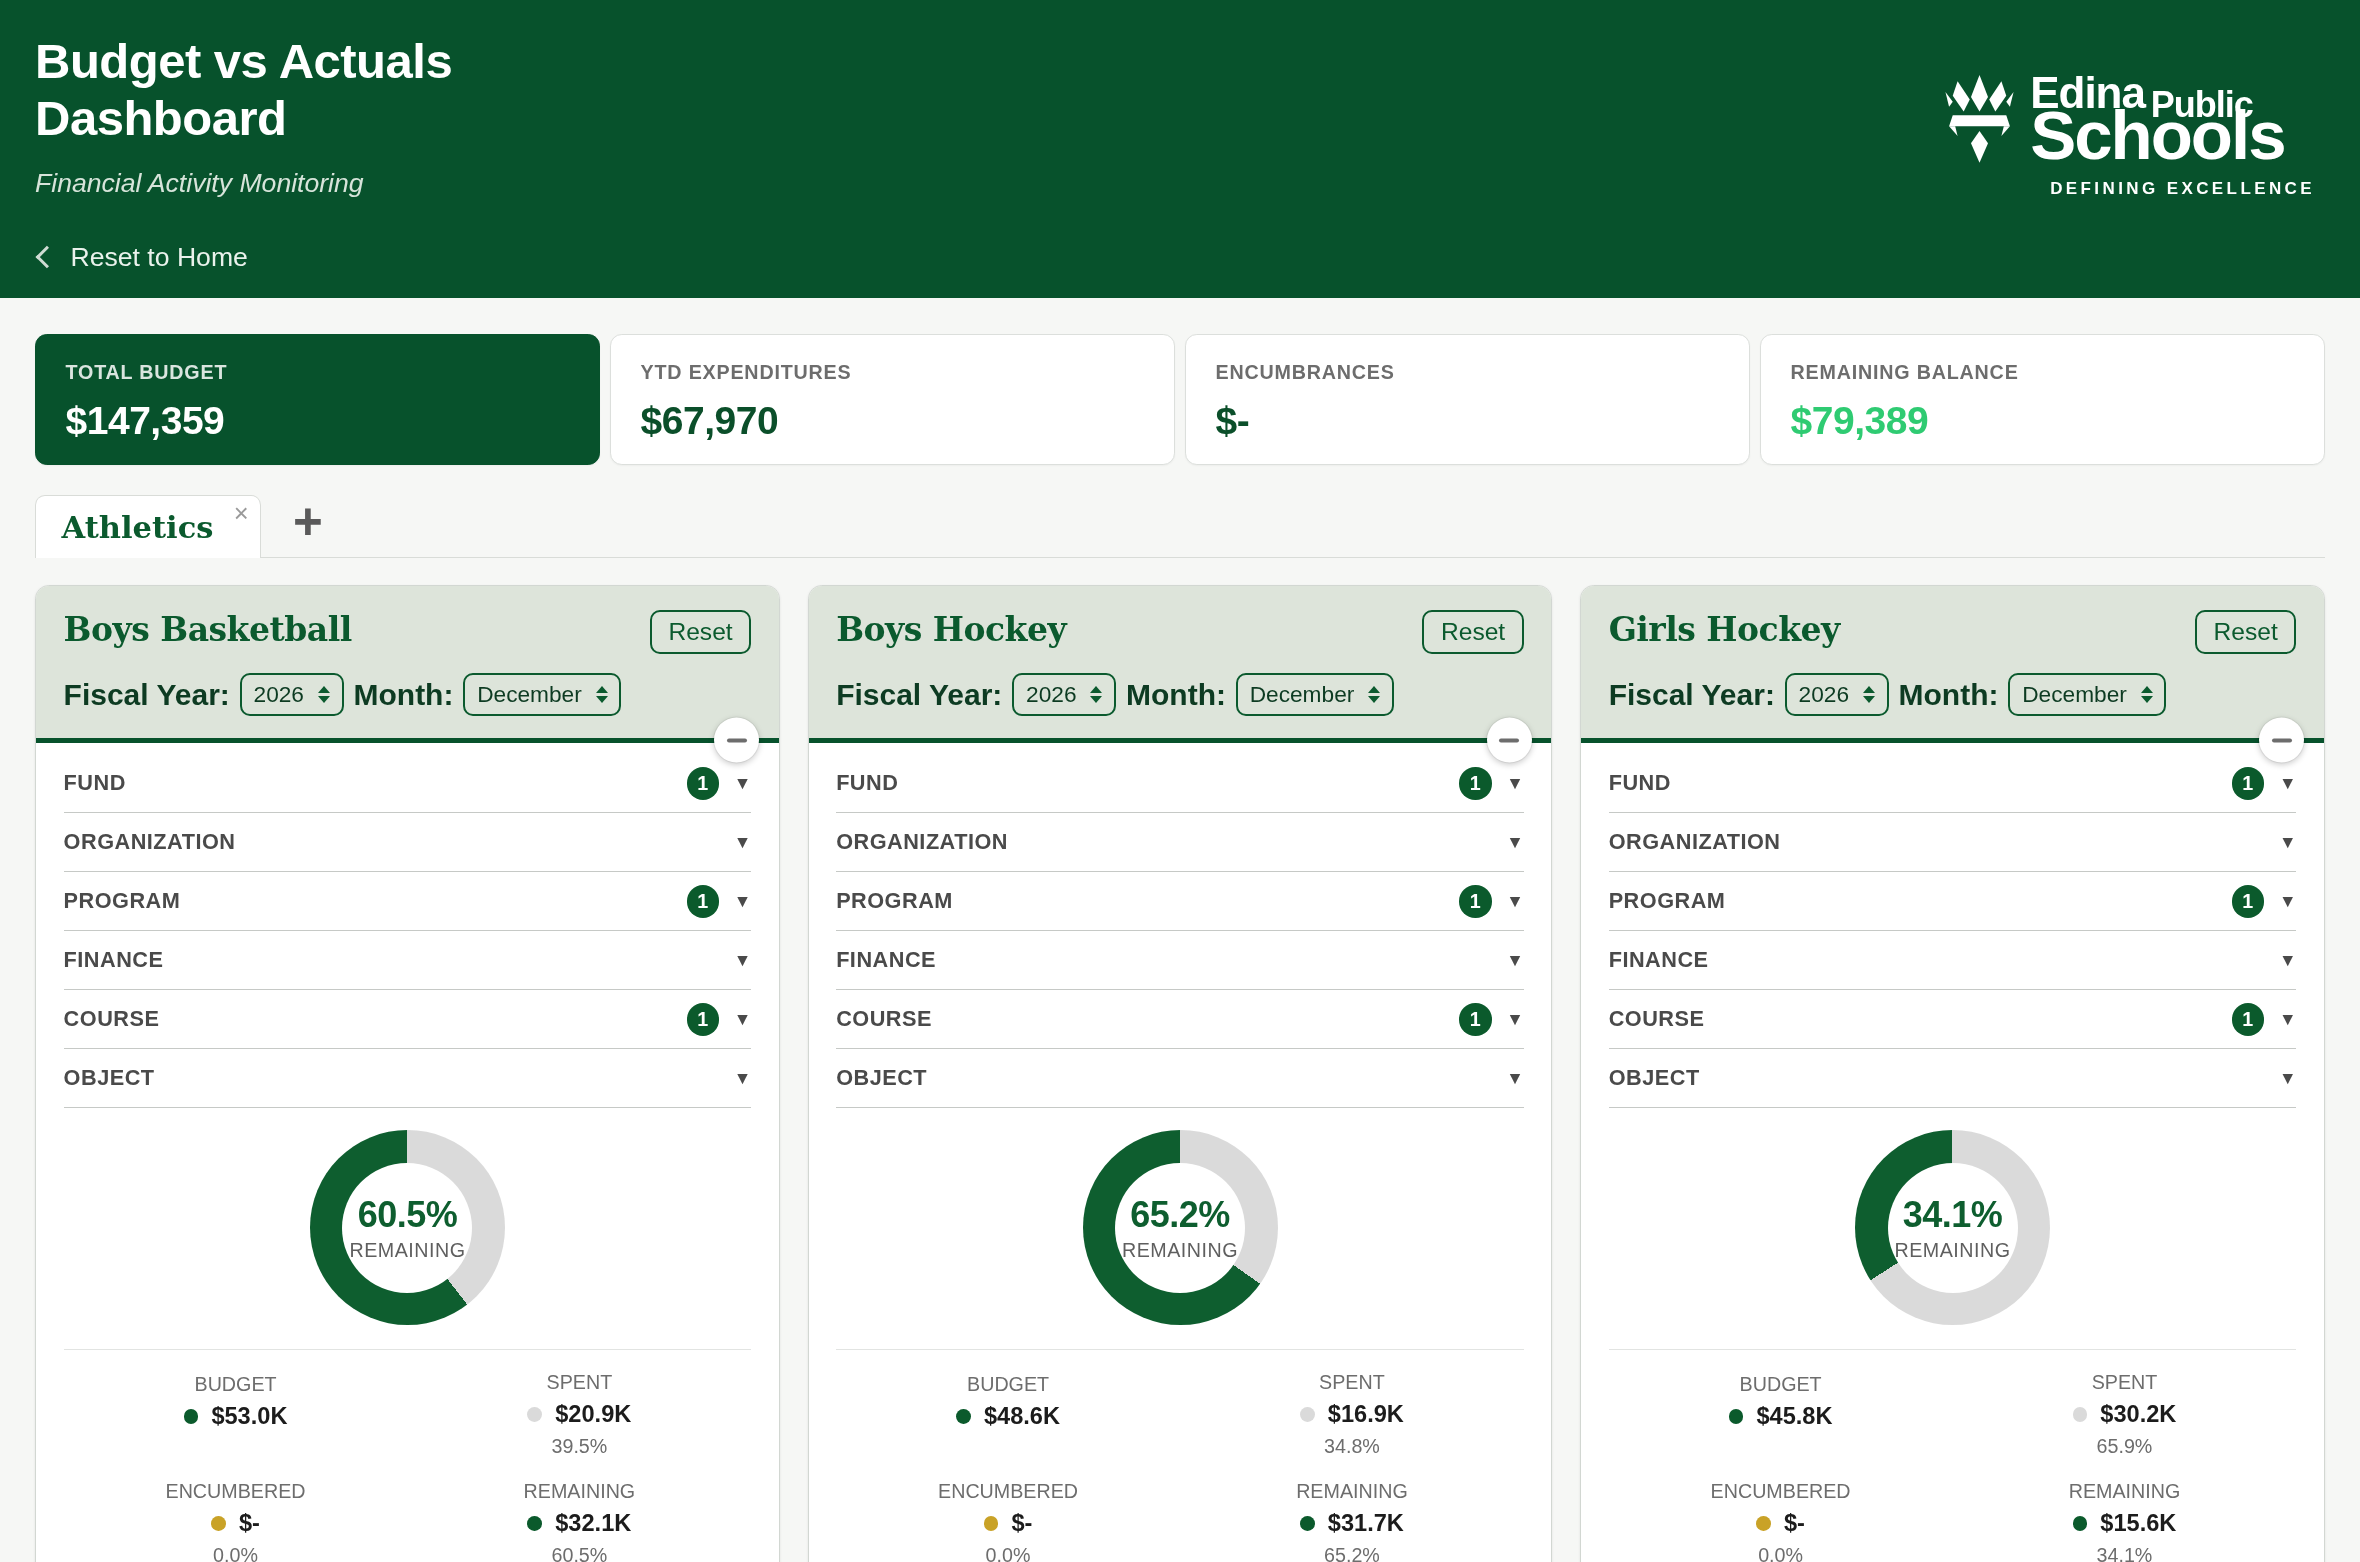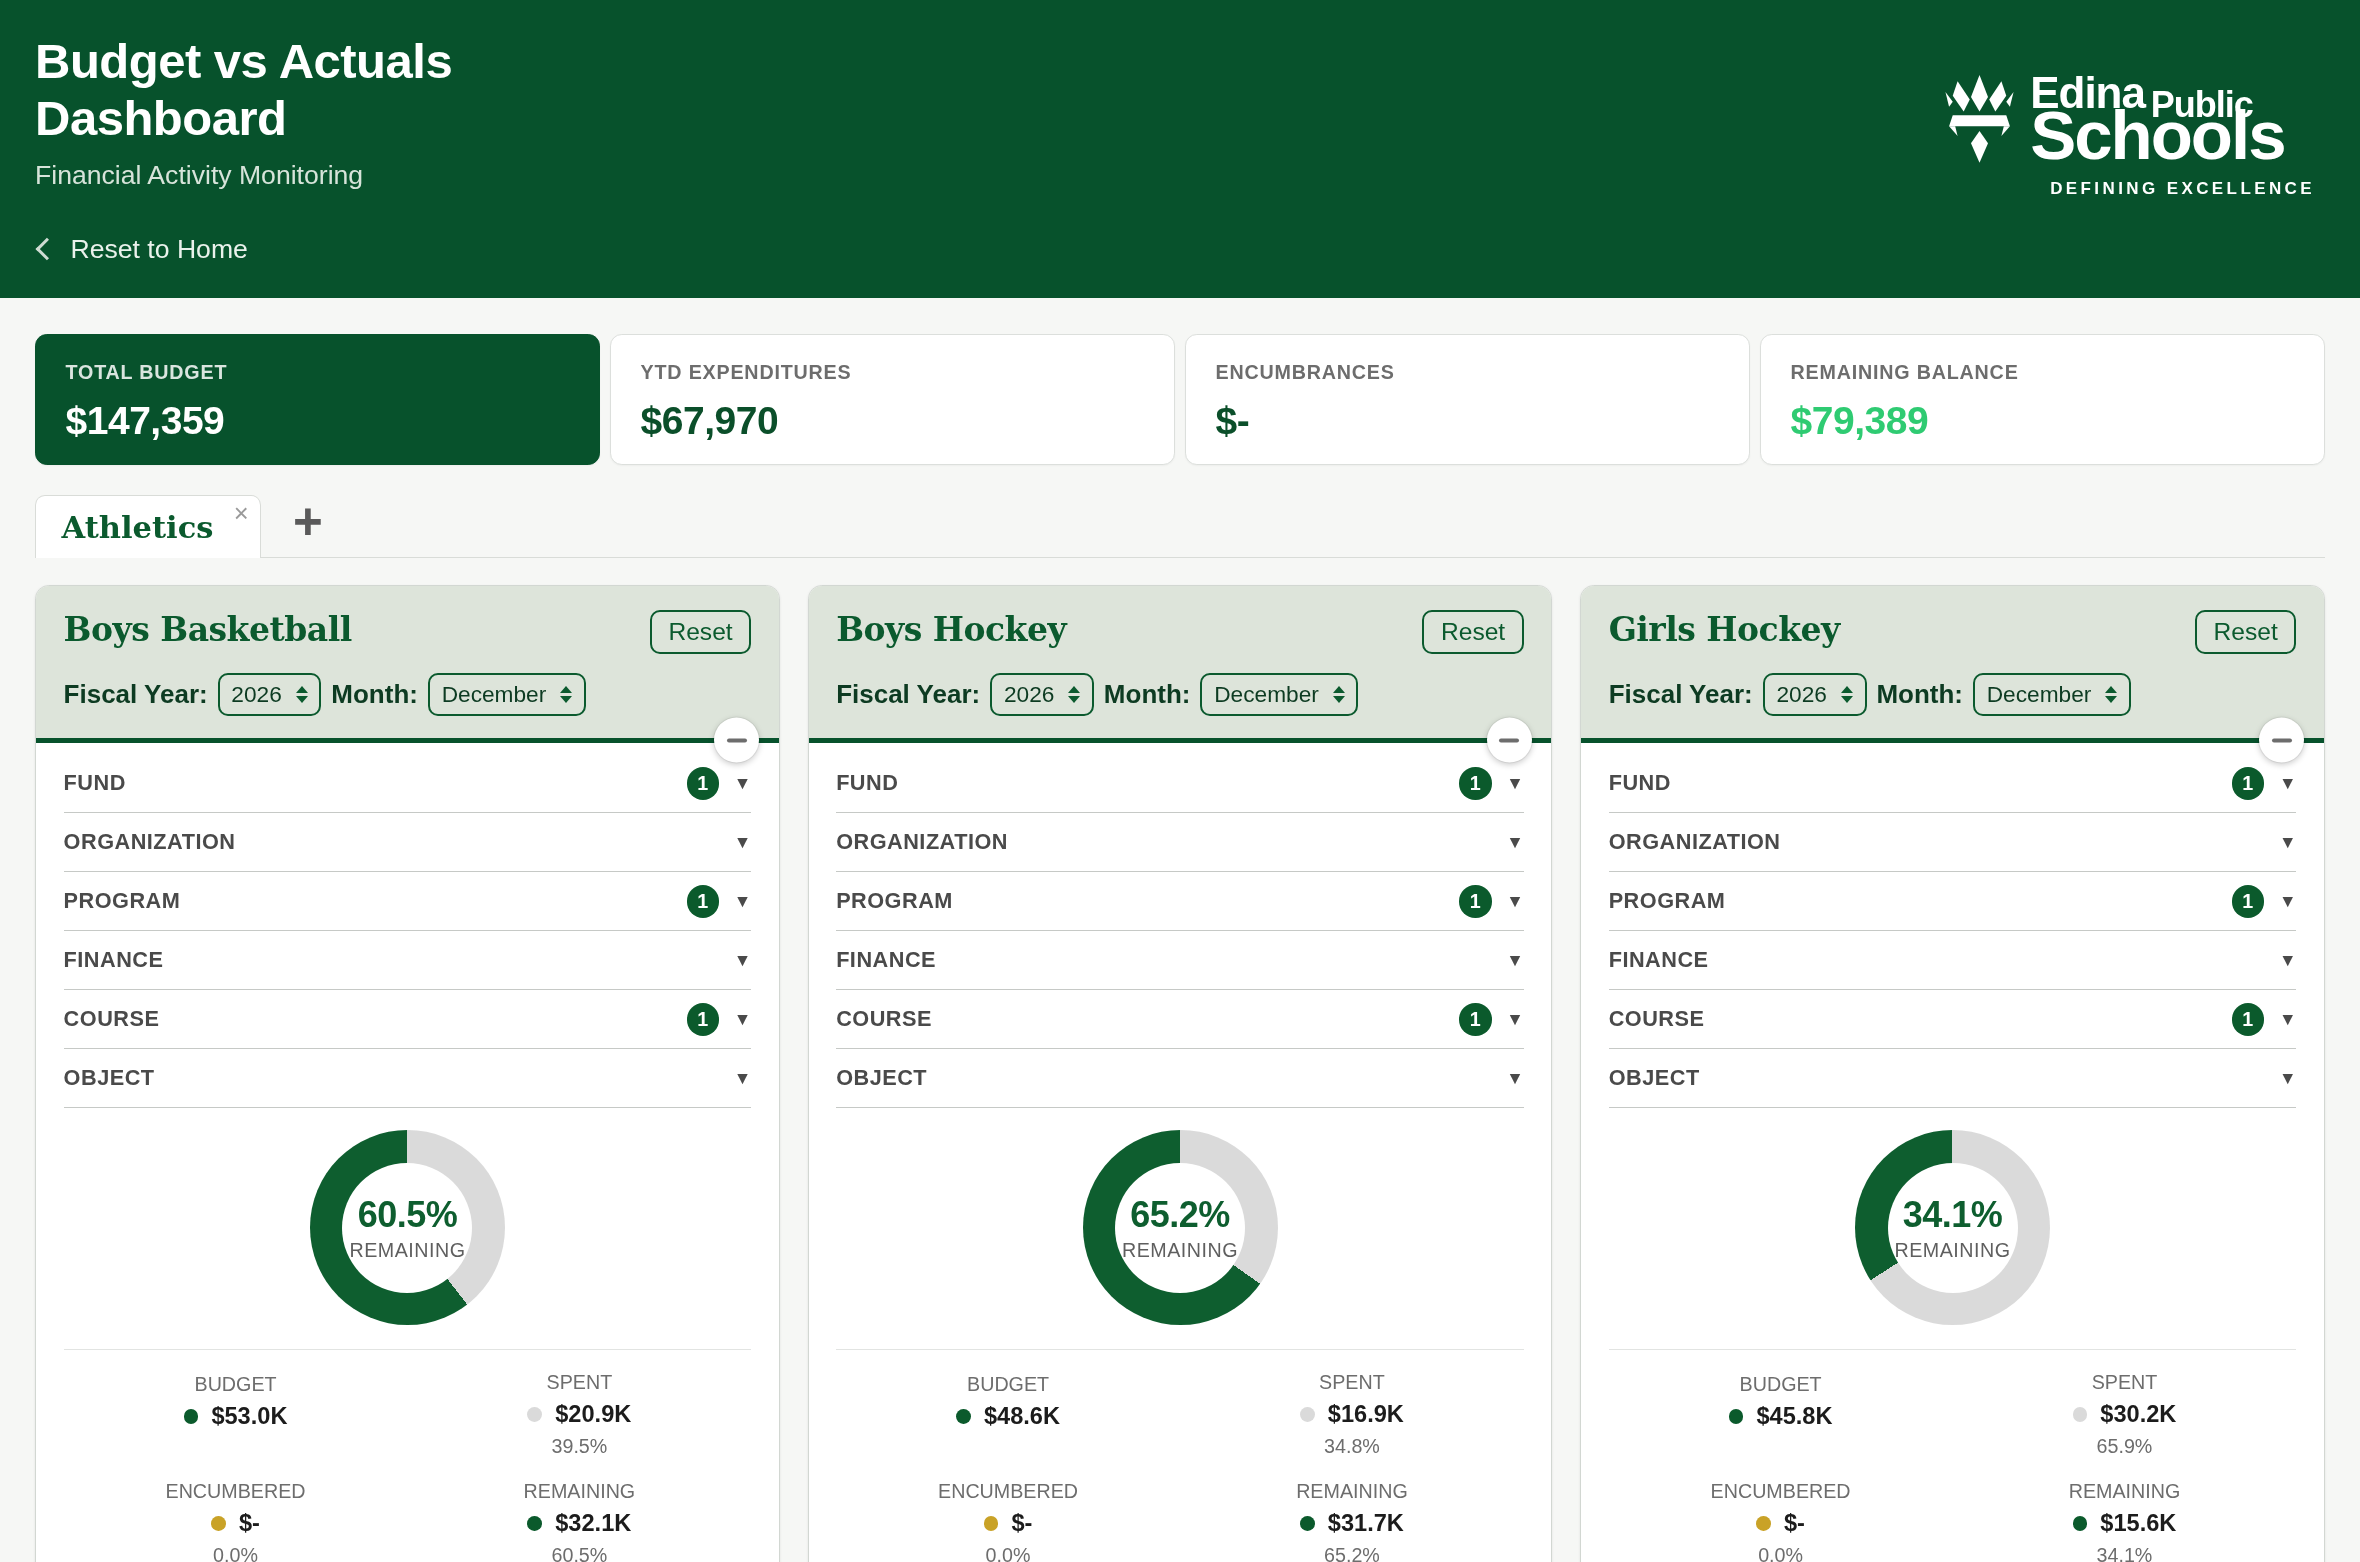--- a/index.html
+++ b/index.html
@@ -17,21 +17,21 @@
     background:#07522C;
     height:298px;
     padding:33px 39px 0 35px;
     position:relative;
     color:#fff;
   }
   .app-header h1 {
     font-size:49px; font-weight:bold; line-height:1.16;
     max-width:512px; letter-spacing:-0.5px;
   }
-  .subtitle { margin-top:13px; font-size:26.6px; color:#D7E4DA; }
+  .subtitle { margin-top:21px; font-size:26.6px; color:#D7E4DA;font-style:italic; }
   .back-link {
     margin-top:43px; display:inline-flex; align-items:center; gap:15.8px;
     font-size:26.6px; color:#EAF2EC; cursor:pointer; text-decoration:none;
   }
   .chev-left {
     width:15.8px; height:15.8px; display:inline-block;
     border-left:3px solid #CFDCD3; border-bottom:3px solid #CFDCD3;
     transform:rotate(45deg); margin-left:3.9px;
   }
   .logo { position:absolute; top:71px; right:45px; display:flex; gap:13.8px; align-items:flex-start; }
@@ -91,21 +91,21 @@
   }
   .panel-head { background:#DDE4DA; padding:23.6px 27.6px 21.7px 27.6px; }
   .panel-title-row { display:flex; align-items:flex-start; justify-content:space-between; }
   .panel-title { font-family:"DejaVu Serif", serif; font-weight:bold; font-size:33px; color:#0B5A2E; letter-spacing:-0.5px; }
   .reset-btn {
     background:transparent; border:2px solid #0B5A2E; border-radius:9.9px;
     color:#0B5A2E; font-size:24.6px; font-family:"Liberation Sans",sans-serif;
     padding:5.9px 16.7px; cursor:pointer;
   }
   .panel-controls { margin-top:19.7px; display:flex; align-items:center; gap:9.9px; }
-  .ctl-label { font-size:26px; font-weight:bold; color:#0D3B22; white-space:nowrap; }
+  .ctl-label { font-size:30px; font-weight:bold; color:#0D3B22; white-space:nowrap; }
   .select {
     border:2px solid #0B5A2E; border-radius:9.9px; padding:5.9px 11.8px;
     display:flex; align-items:center; gap:13.8px; cursor:pointer;
     font-size:22.7px; color:#0D3B22; background:transparent; white-space:nowrap;
   }
   .caret { display:flex; flex-direction:column; gap:3px; }
   .caret i { display:block; width:0; height:0; border-left:6.9px solid transparent; border-right:6.9px solid transparent; }
   .caret .up { border-bottom:7.9px solid #0B5A2E; }
   .caret .dn { border-top:7.9px solid #0B5A2E; }
 

